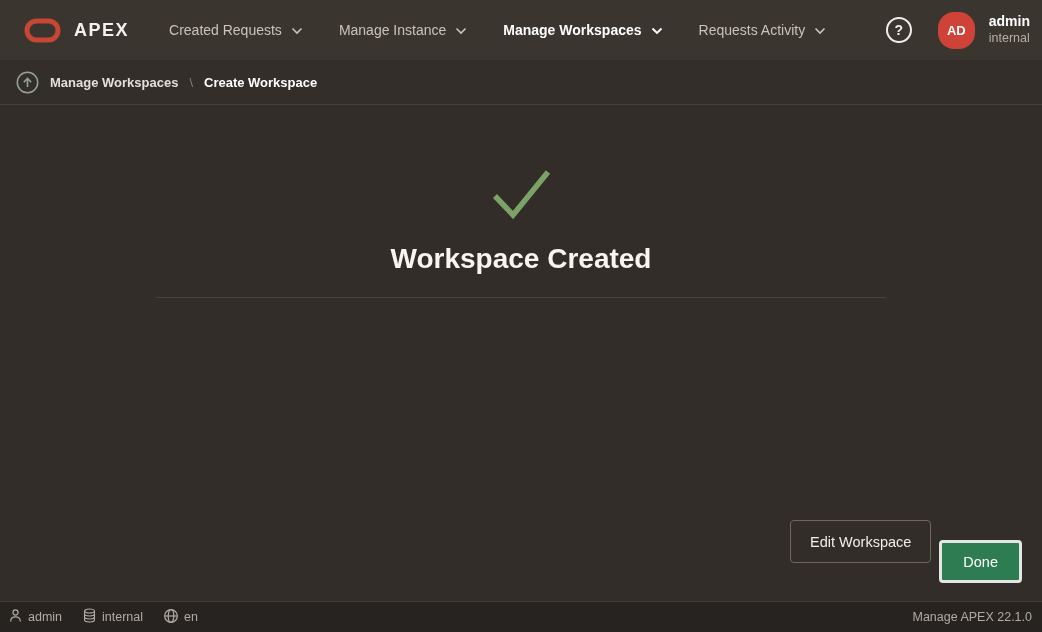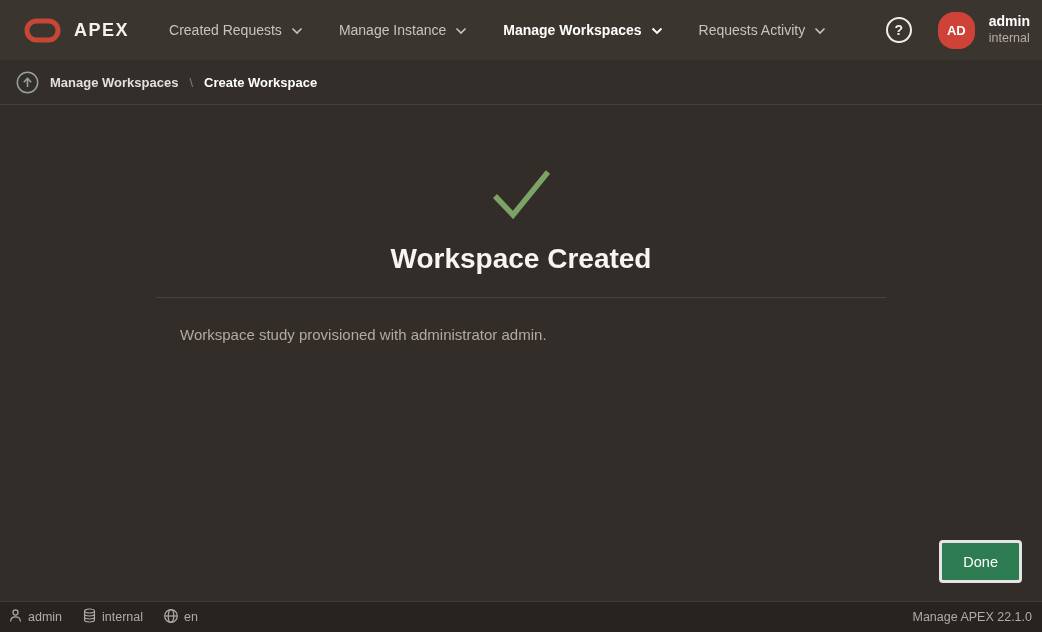--- a/index.html
+++ b/index.html
@@ -245,25 +245,25 @@
 
   <main class="content">
     <div class="success-card">
       <span class="check-wrap">
         <svg width="66" height="58" viewBox="0 0 66 58">
           <polyline points="7,31 25,50 60,7" fill="none" stroke="#7ba368" stroke-width="5.5"></polyline>
         </svg>
       </span>
       <h1 class="page-title">Workspace Created</h1>
       <hr class="card-divider">
-      <p class="card-message">Workspace study provisioned with administrator admin.</p>
     </div>
   </main>
 
   <div class="button-bar">
+    <button class="btn btn-secondary">Edit Workspace</button>
     <button class="btn btn-primary">Done</button>
   </div>
 
   <footer class="footer">
     <div class="footer-left">
       <span class="footer-item">
         <span>
           <svg width="15" height="15" viewBox="0 0 16 16">
             <circle cx="8" cy="4.8" r="2.7" fill="none" stroke="#b2aba4" stroke-width="1.3"></circle>
             <path d="M2.8,14.5 C2.8,10.8 5,9.4 8,9.4 C11,9.4 13.2,10.8 13.2,14.5" fill="none" stroke="#b2aba4" stroke-width="1.3"></path>

